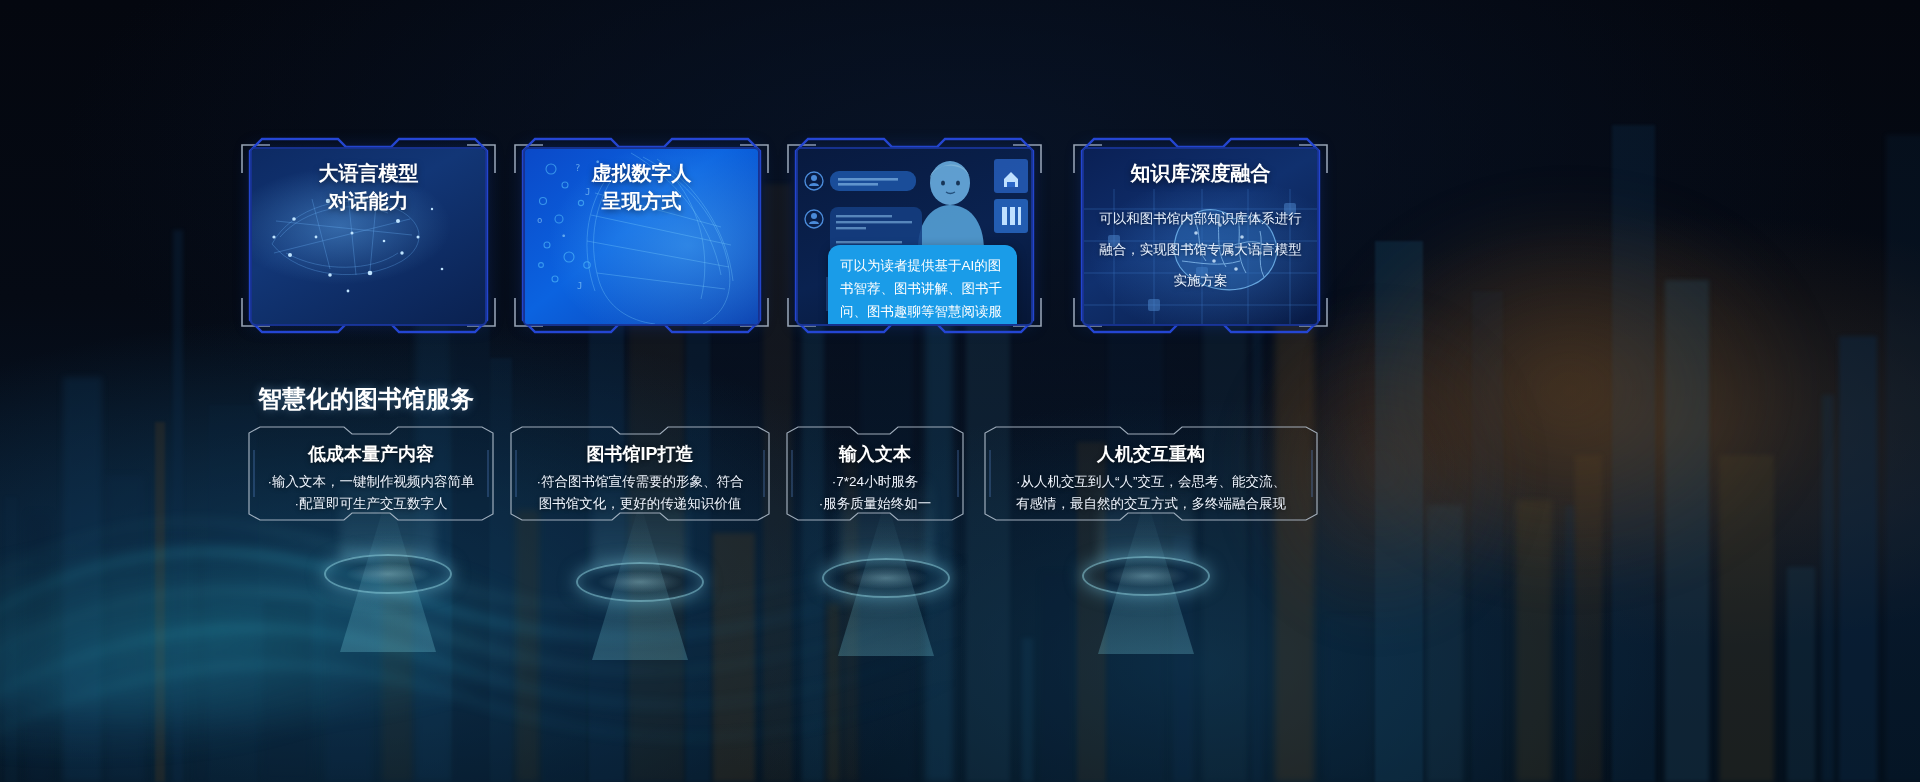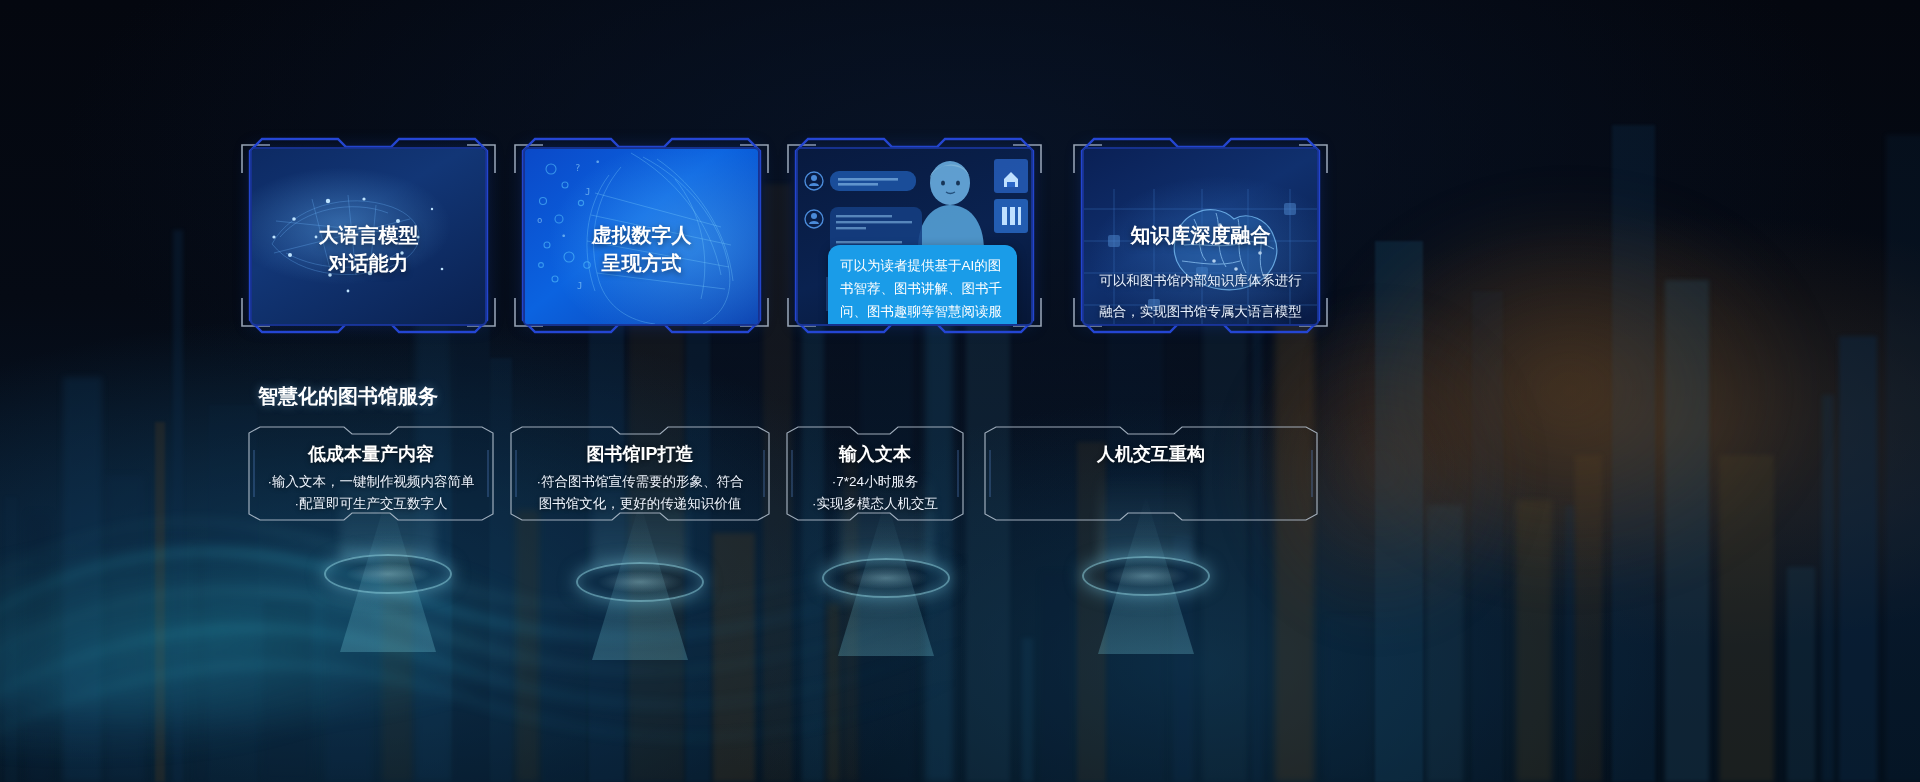--- a/index.html
+++ b/index.html
@@ -99,22 +99,21 @@
   }
   .tinner{
     position:absolute; left:12px; top:16px; right:12px; bottom:14px;
     border-radius:3px; overflow:hidden;
     box-shadow:0 0 0 2px rgba(24,52,150,.9), 0 0 18px rgba(20,60,160,.45);
   }
   .tinner .art{ position:absolute; inset:0; }
   .tinner .txt{
     position:absolute; inset:0;
     display:flex; flex-direction:column; align-items:center;
-    padding:30px 14px 10px;
-    margin-top:42px;
+    padding:10px 14px 10px;
   }
   .tinner h3{
     font-size:20px; line-height:28px; font-weight:bold; color:#fff; text-align:center;
     text-shadow:0 2px 6px rgba(0,0,0,.55);
   }
   .tinner p{
     margin-top:16px;
     font-size:13.5px; line-height:31px; color:#eaf3ff; text-align:center;
     text-shadow:0 1px 4px rgba(0,0,0,.6);
   }
@@ -153,21 +152,21 @@
   }
   .chat-title{
     position:absolute; left:0; right:0; top:34px;
     text-align:center; font-size:20px; font-weight:bold; color:#fff;
     text-shadow:0 2px 7px rgba(0,0,0,.7);
   }
 
   
   .sub-title{
     position:absolute; left:258px; top:383px;
-    font-size:20px; font-weight:bold; color:#ffffff;
+    font-size:24px; font-weight:bold; color:#ffffff;
     text-shadow:0 0 10px rgba(120,180,230,.45);
   }
   .bcard{
     position:absolute; height:95px;
   }
   .bframe{ position:absolute; inset:0; pointer-events:none; }
   .bbody{
     position:absolute; left:10px; right:10px; top:8px; bottom:6px;
     display:flex; flex-direction:column; align-items:center;
     padding:8px 8px 0;
@@ -556,30 +555,34 @@
     <svg class="bframe" width="178" height="95" viewBox="0 0 178 95">
       <path d="M1,22 L1,7 L12,1 L64,1 L72,8 L104,8 L112,1 L166,1 L177,7 L177,22" fill="none" stroke="#b9c6d4" stroke-width="1.2" opacity=".85"></path>
       <path d="M1,73 L1,88 L12,94 L64,94 L72,87 L104,87 L112,94 L166,94 L177,88 L177,73" fill="none" stroke="#b9c6d4" stroke-width="1.2" opacity=".85"></path>
       <path d="M1,22 L1,73 M177,22 L177,73" fill="none" stroke="#b9c6d4" stroke-width="1.2" opacity=".85"></path>
       <path d="M6,24 L6,71 M172,24 L172,71" fill="none" stroke="#5f8fd8" stroke-width="1" opacity=".55"></path>
     </svg>
     <div class="bbody">
       <h4>输入文本</h4>
       <div class="blist">
         <div>·7*24小时服务</div>
-        <div>·实现多模态人机交互</div>
+        <div>·服务质量始终如一</div>
       </div>
     </div>
   </div>
 
   <div class="bcard" style="left:984px; top:426px; width:334px;">
     <svg class="bframe" width="334" height="95" viewBox="0 0 334 95">
       <path d="M1,22 L1,7 L12,1 L136,1 L144,8 L190,8 L198,1 L322,1 L333,7 L333,22" fill="none" stroke="#b9c6d4" stroke-width="1.2" opacity=".85"></path>
       <path d="M1,73 L1,88 L12,94 L136,94 L144,87 L190,87 L198,94 L322,94 L333,88 L333,73" fill="none" stroke="#b9c6d4" stroke-width="1.2" opacity=".85"></path>
       <path d="M1,22 L1,73 M333,22 L333,73" fill="none" stroke="#b9c6d4" stroke-width="1.2" opacity=".85"></path>
       <path d="M6,24 L6,71 M328,24 L328,71" fill="none" stroke="#5f8fd8" stroke-width="1" opacity=".55"></path>
     </svg>
     <div class="bbody">
       <h4>人机交互重构</h4>
+      <div class="blist">
+        <div>·从人机交互到人“人”交互，会思考、能交流、</div>
+        <div>有感情，最自然的交互方式，多终端融合展现</div>
+      </div>
     </div>
   </div>
 
 </div>
 
 </body></html>

